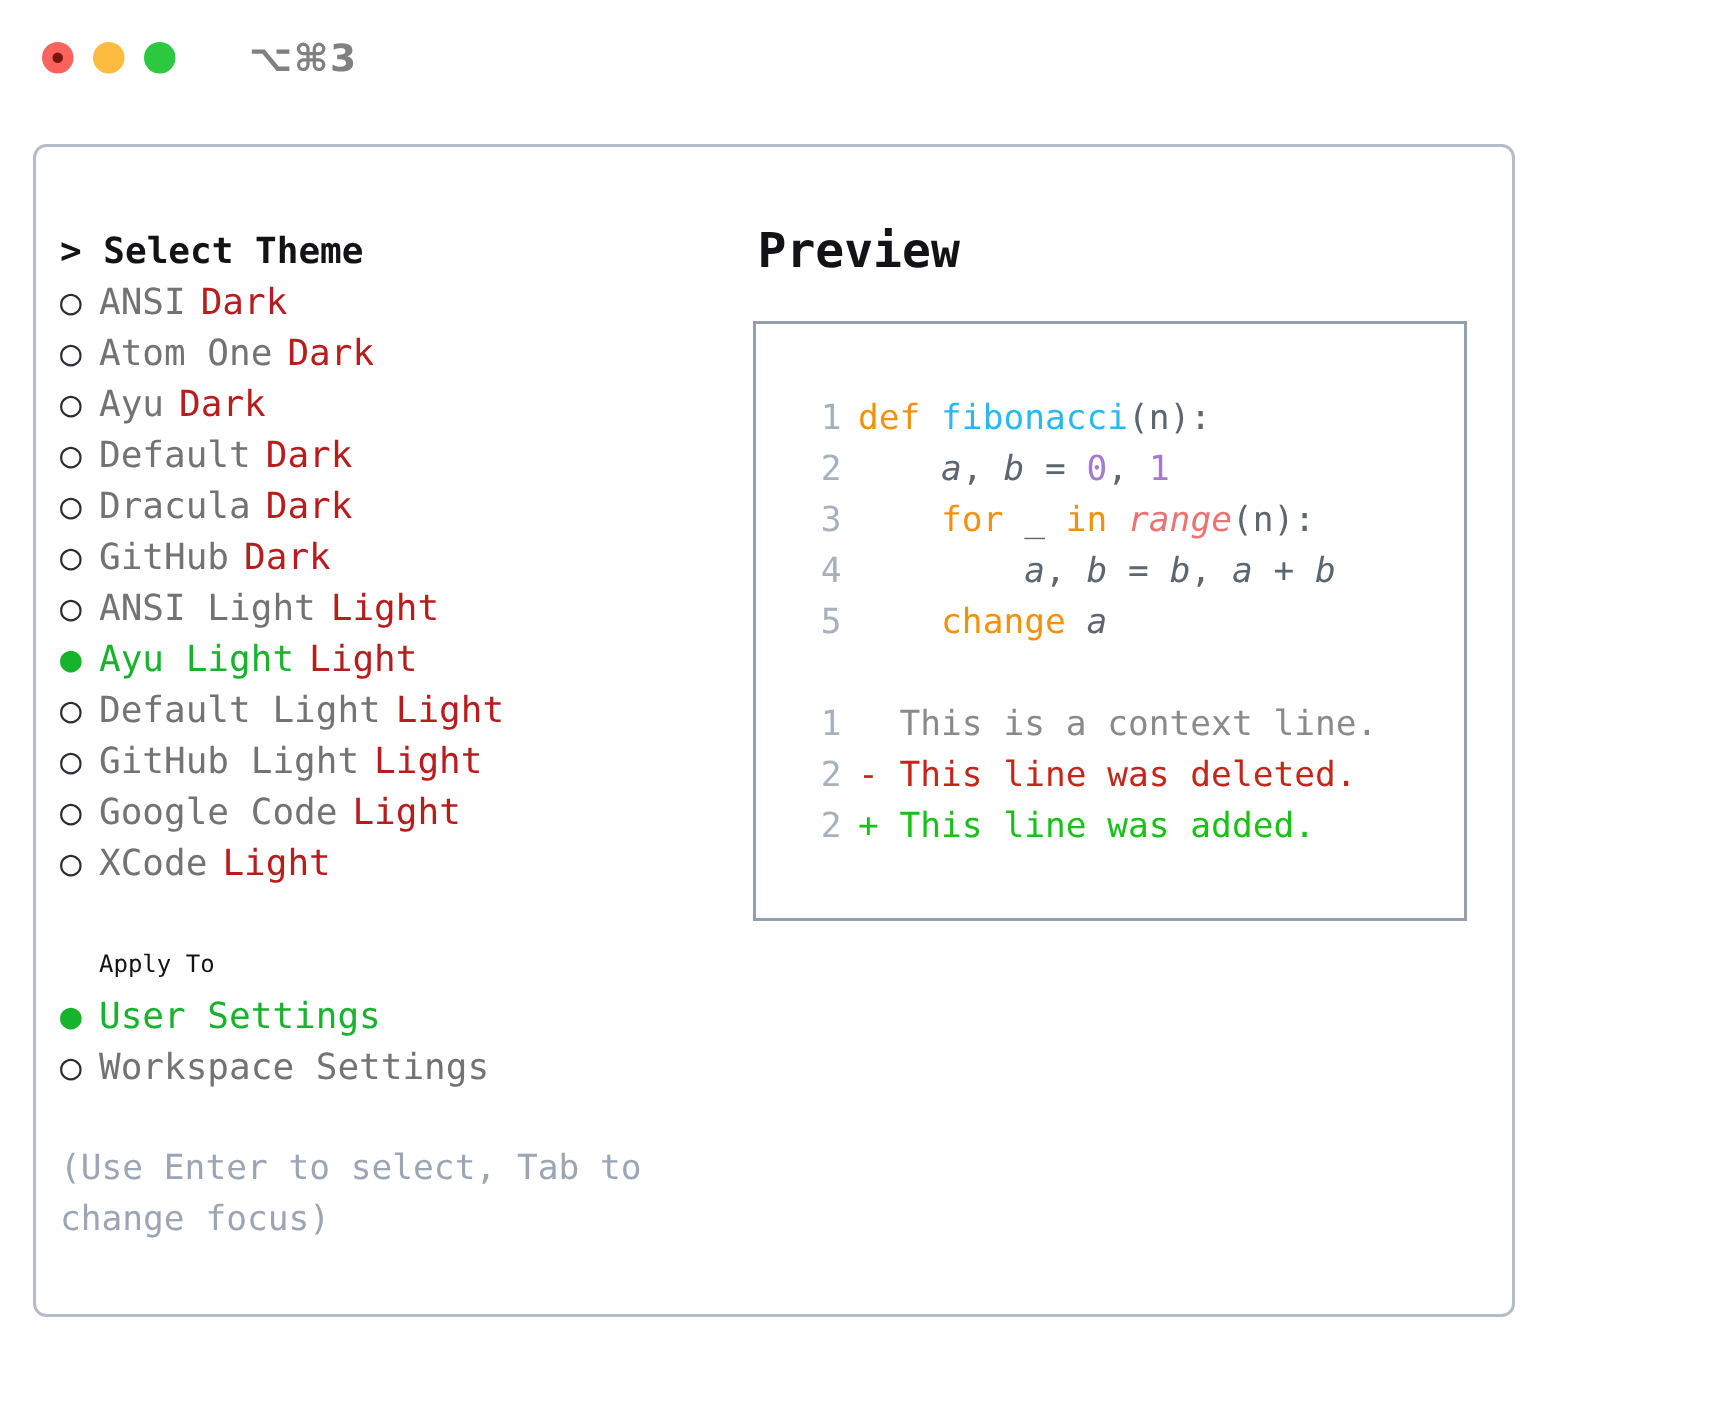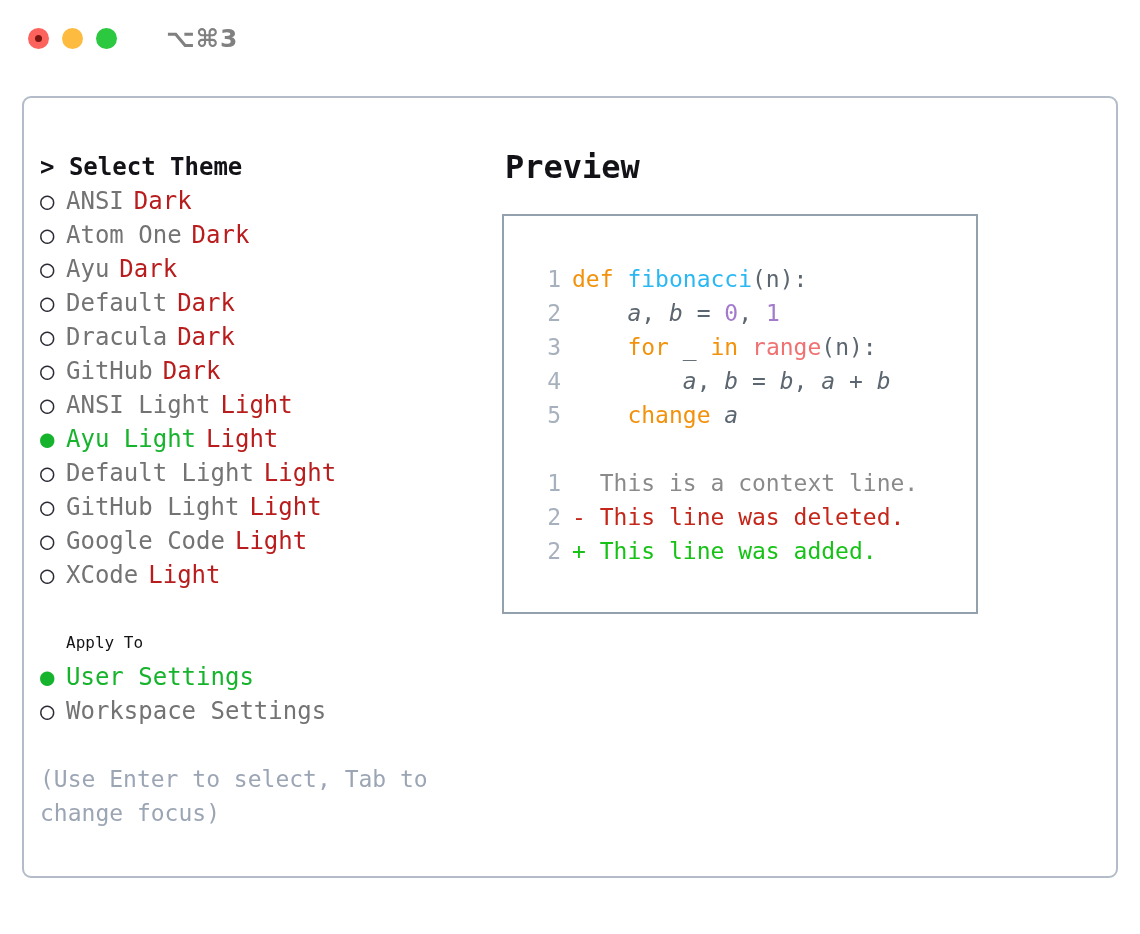--- a/index.html
+++ b/index.html
@@ -66,21 +66,21 @@
     font-weight: 700;
     color: #808080;
     letter-spacing: 1px;
   }
 
   
   .panel {
     position: absolute;
     left: 22px;
     top: 96px;
-    width: 1096px;
+    width: 988px;
     height: 782px;
     border: 2px solid #B3BCC8;
     border-radius: 9px;
     box-sizing: border-box;
     background: #ffffff;
   }
 
   .panel-inner {
     position: absolute;
     left: 0; top: 0;
@@ -175,21 +175,21 @@
   .ln {
     color: #A7B1BD;
     display: inline-block;
     width: 24px;
     text-align: right;
     margin-right: 11px;
   }
   .kw   { color: #F2910B; }
   .fn   { color: #29B8F3; }
   .num  { color: #A37ACC; }
-  .bi   { color: #F07171; }
+  .bi   { color: #F07171; font-style: italic; }
   .id   { color: #5C6670; font-style: italic; }
   .punc { color: #5C6670; }
 
   .diff-gap { height: 34px; }
   .diff-line {
     font-size: 23px;
     line-height: 34px;
     white-space: pre;
   }
   .d-ctx { color: #8A8A8A; }

